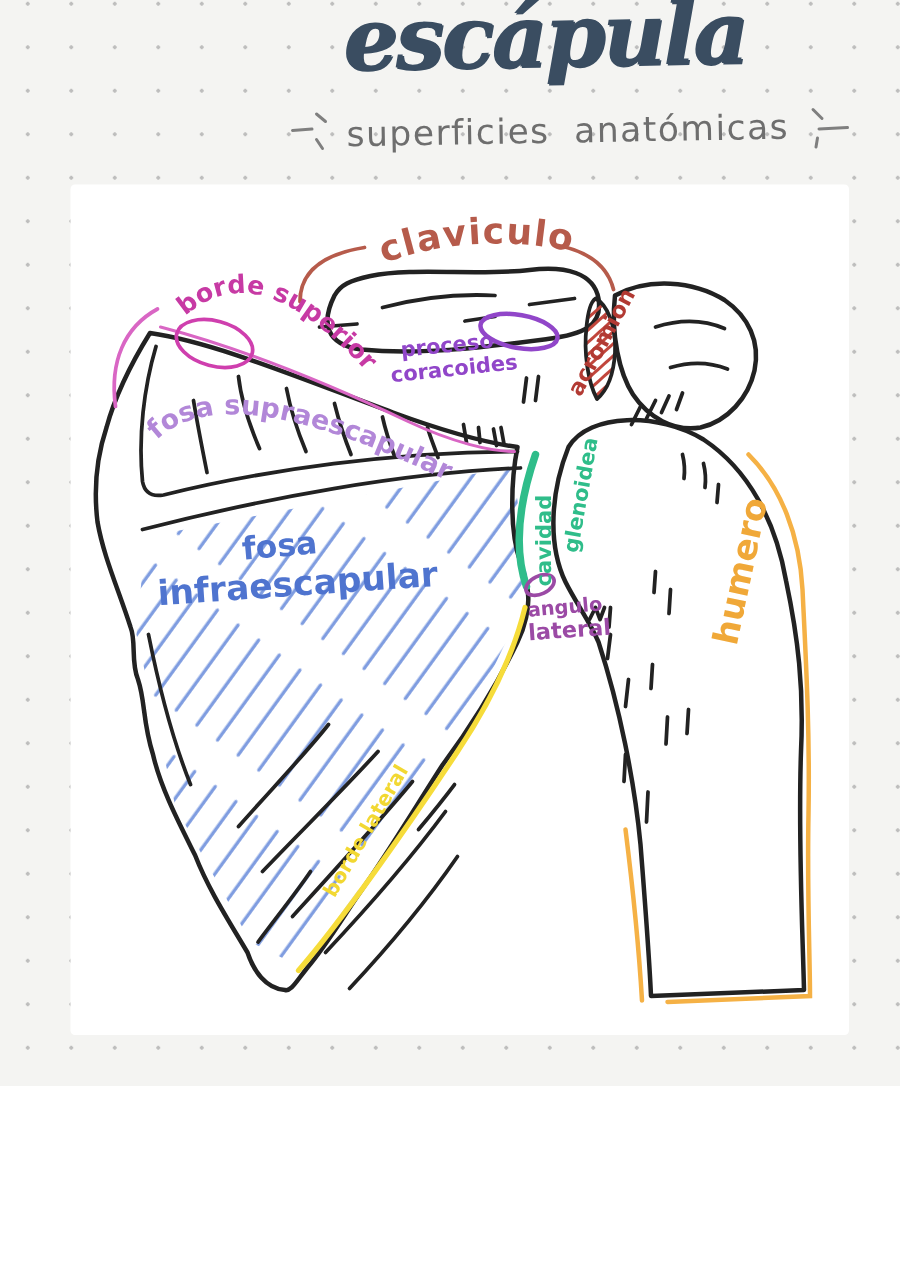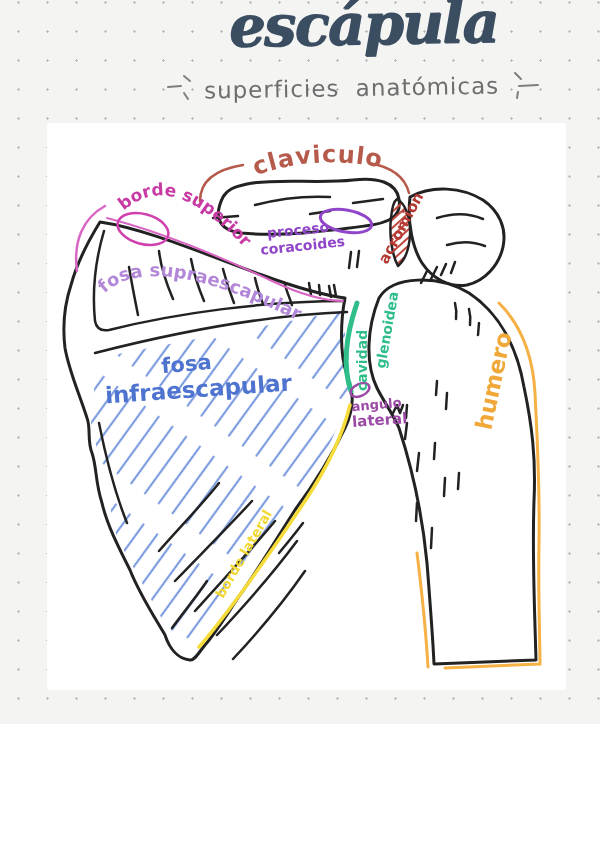--- a/index.html
+++ b/index.html
@@ -17,21 +17,21 @@
     position:absolute;left:188px;top:-6px;width:350px;
     text-align:center;
     font-family:"DejaVu Serif", serif;
     font-style:italic;font-weight:bold;
     font-size:58px;line-height:1.05;
     color:#3a4d61;letter-spacing:-2px;
     transform:rotate(-1deg);
     text-shadow:1px 1px 0 #3a4d61;
   }
   .subtitle-row{
-    position:absolute;left:134px;top:70px;width:440px;
+    position:absolute;left:161px;top:70px;width:440px;
     display:flex;align-items:center;justify-content:center;gap:10px;
   }
   .subtitle{
     font-size:23px;color:#6e6e6e;letter-spacing:1px;word-spacing:8px;
     transform:rotate(-1deg);
   }
   .decor svg line{stroke:#7f7f7f;stroke-width:2;stroke-linecap:round;}
   .card{
     position:absolute;left:47px;top:123px;width:519px;height:567px;
     background:#ffffff;border-radius:3px;

